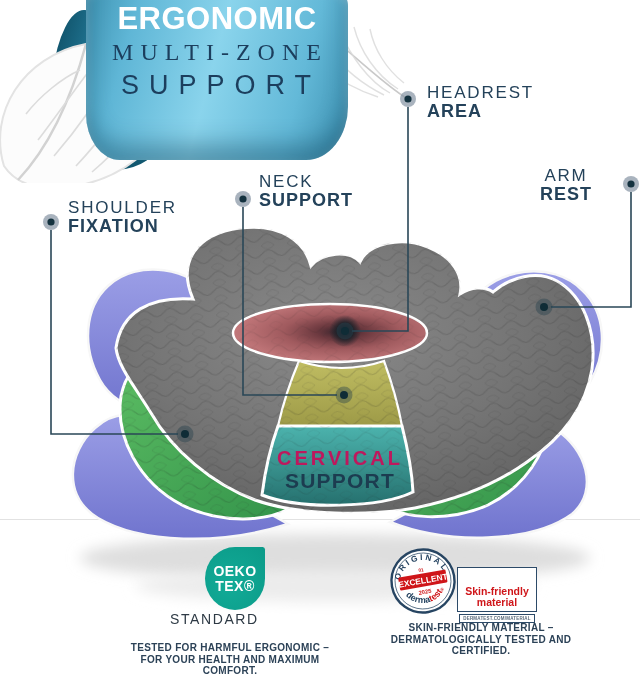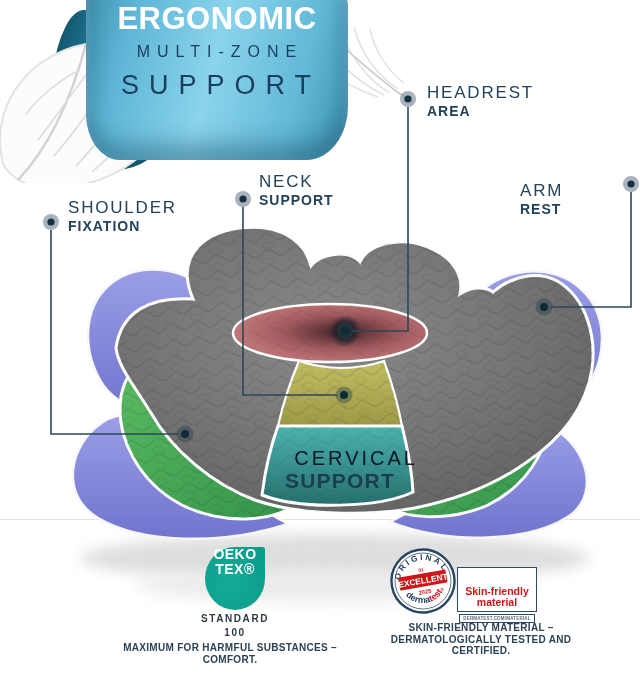--- a/index.html
+++ b/index.html
@@ -18,47 +18,47 @@
       border-radius:6px 6px 46% 40%; transform:rotate(-3deg); z-index:2; }
   .feather-left { position:absolute; left:-8px; top:18px; z-index:3; }
   .feather-right { position:absolute; left:320px; top:25px; z-index:0; }
   .banner-main { position:absolute; left:86px; top:-12px; width:262px; height:172px; z-index:4;
       background:linear-gradient(105deg,#3d92b1 0%,#5fb6d6 18%,#8ad4ec 48%,#63b9d8 78%,#3b8fb0 100%);
       border-radius:10px 16px 42px 34px / 12px 18px 54px 46px;
       box-shadow: inset 0 -16px 22px rgba(10,60,85,.38), inset 0 4px 10px rgba(255,255,255,.35);
       text-align:center; padding-top:14px; }
   .banner-l1 { font-size:31px; font-weight:800; letter-spacing:.5px; color:#ffffff; line-height:34px; }
   .banner-l2 { font-size:31px; font-weight:800; letter-spacing:.2px; color:#1c3e5d; line-height:34px; }
-  .banner-l3 { font-size:16px; font-weight:400; letter-spacing:7px; color:#1c3e5d; line-height:32px; margin-left:6px; }
+  .banner-l3 { font-size:24px; font-weight:400; letter-spacing:7px; color:#1c3e5d; line-height:32px; margin-left:6px;font-family:Liberation Serif, serif; }
   .banner-l4 { font-size:27px; font-weight:300; letter-spacing:10px; color:#1c3e5d; line-height:34px; margin-left:8px; }
 
   
   .callout { position:absolute; color:#24425a; z-index:6; }
   .callout .l1 { font-size:17px; font-weight:500; letter-spacing:1.8px; line-height:17px; }
-  .callout .l2 { font-size:14px; font-weight:800; letter-spacing:1px; line-height:21px; }
+  .callout .l2 { font-size:18px; font-weight:800; letter-spacing:1px; line-height:21px; }
   .co-headrest { left:427px; top:84px; }
-  .co-arm { left:520px; top:182px; width:92px; text-align:left; }
+  .co-arm { left:520px; top:167px; width:92px; text-align:center; }
   .co-neck { left:259px; top:173px; }
   .co-shoulder { left:68px; top:199px; }
 
   
   .pillow-svg { position:absolute; left:0; top:0; z-index:5; }
 
   .front-label { position:absolute; left:262px; top:448px; width:156px; text-align:center; z-index:7; }
-  .front-label .fl1 { color:#0f172a; font-size:20px; font-weight:400; letter-spacing:3px; line-height:21px;text-align:right; }
+  .front-label .fl1 { color:#be185d; font-size:20px; font-weight:700; letter-spacing:3px; line-height:21px; }
   .front-label .fl2 { color:#1c3c50; font-size:21px; font-weight:800; letter-spacing:1.2px; line-height:23px; }
 
   
   .oeko-leaf { position:absolute; left:205px; top:547px; width:60px; height:63px;
       background:radial-gradient(circle at 40% 60%, #12ab97 0%, #0b9a88 100%);
       border-radius:50% 4% 50% 50%; z-index:6;
-      display:flex; flex-direction:column; align-items:center; }
+      display:flex; flex-direction:column; align-items:center; justify-content:center; }
   .oeko-leaf .ol { color:#fff; font-weight:800; font-size:14px; line-height:15px; letter-spacing:.5px; }
-  .oeko-std { position:absolute; left:170px; top:612px; width:130px; text-align:center; z-index:6;
-      color:#2e3a45; font-weight:700; font-size:10px; letter-spacing:1.6px; line-height:14px; }
+  .oeko-std { position:absolute; left:170px; top:612px; width:130px; text-align:left; z-index:6;
+      color:#2e3a45; font-weight:400; font-size:14px; letter-spacing:1.6px; line-height:14px; }
 
   .caption { position:absolute; z-index:6; text-align:center; color:#2c4257;
       font-size:10px; font-weight:700; letter-spacing:.3px; line-height:11.5px; }
   .caption-left { left:95px; top:642px; width:270px; }
   .caption-right { left:352px; top:622px; width:258px; }
 
   
   .derm-seal { position:absolute; left:389px; top:547px; z-index:6; transform:rotate(-10deg); }
   .derm-label-wrap { position:absolute; left:457px; top:567px; width:80px; z-index:5; }
   .derm-label { border:1.5px solid #2c4a68; background:#fff; text-align:center; padding:18px 1px 3px; }
@@ -247,24 +247,24 @@
     <div class="fl1">CERVICAL</div>
     <div class="fl2">SUPPORT</div>
   </div>
 
   <div class="oeko-leaf">
     <div class="ol">OEKO</div>
     <div class="ol">TEX®</div>
   </div>
   <div class="oeko-std">
     <div>STANDARD</div>
-    <div>100</div>
   </div>
   <div class="caption caption-left">
-    <div>MAXIMUM FOR HARMFUL SUBSTANCES –</div>
+    <div>TESTED FOR HARMFUL ERGONOMIC –</div>
+    <div>FOR YOUR HEALTH AND MAXIMUM</div>
     <div>COMFORT.</div>
   </div>
 
   <svg class="derm-seal" width="68" height="68" viewBox="0 0 68 68">
     <circle cx="34" cy="34" r="31.5" fill="#ffffff" stroke="#274562" stroke-width="2.4"></circle>
     <circle cx="34" cy="34" r="28" fill="none" stroke="#274562" stroke-width=".7"></circle>
     <path id="arcTop" d="M10,37 A 24,24 0 0 1 58,37" fill="none"></path>
     <path id="arcBot" d="M11,33 A 23,23 0 0 0 57,33" fill="none"></path>
     <text font-size="8.2" font-weight="700" letter-spacing="2.4" fill="#274562" font-family="Liberation Sans, sans-serif">
       <textPath href="#arcTop" startOffset="50%" text-anchor="middle">ORIGINAL</textPath>

